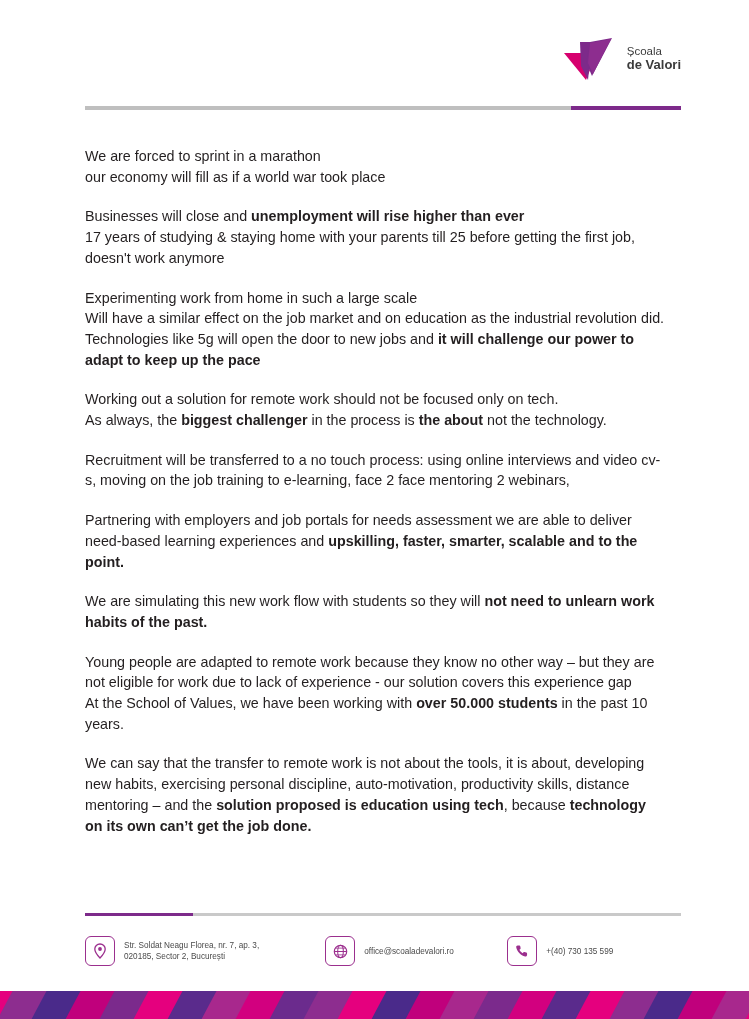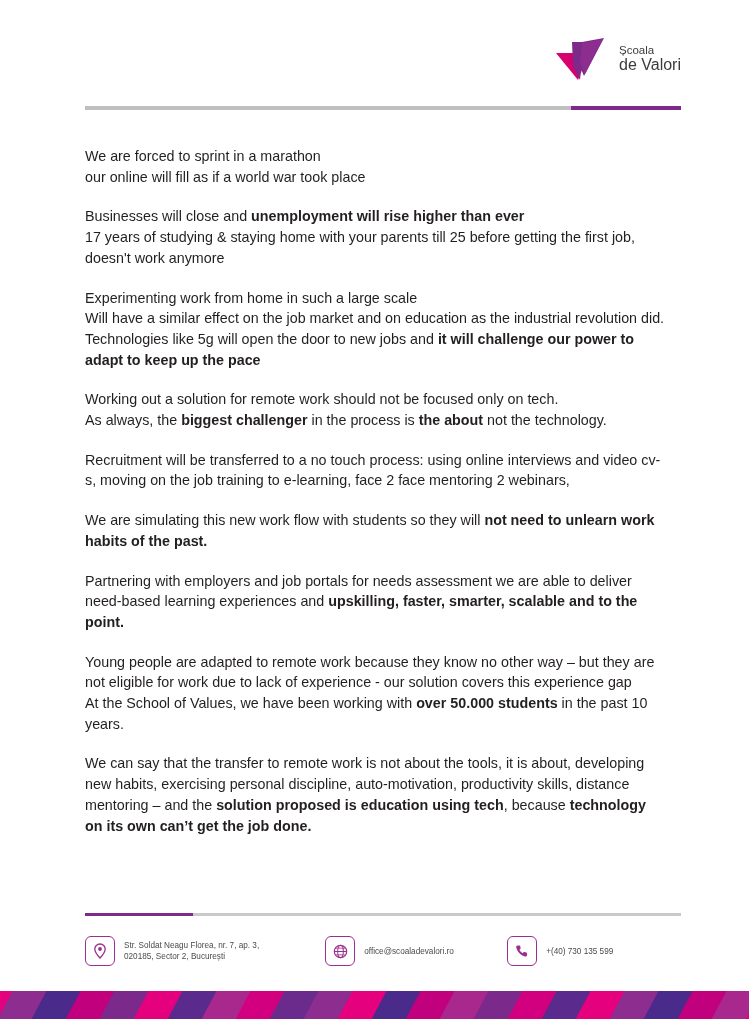--- a/index.html
+++ b/index.html
@@ -35,21 +35,21 @@
     width: 56px;
     height: 46px;
     position: relative;
   }
   .logo-text {
     line-height: 1.12;
     font-size: 12.5px;
     color: #3b3b3b;
   }
   .logo-text .l1 { display: block; font-size: 11.5px; }
-  .logo-text .l2 { display: block; font-weight: normal; font-size: 16px; }
+  .logo-text .l2 { display: block; font-weight: bold; font-size: 13px; }
 
   .header-rule {
     position: absolute;
     left: 85px;
     right: 68px;
     top: 106px;
     height: 4px;
     background: #bfbfbf;
   }
   .header-rule .accent {
@@ -161,27 +161,27 @@
       <span class="l1">Școala</span>
       <span class="l2">de Valori</span>
     </div>
   </div>
   <div class="header-rule">
     <div class="accent"></div>
   </div>
 </div>
 
 <div class="content" id="doc-content">
-    <div class="para"><span>We are forced to sprint in a marathon</span><br><span>our online will fill as if a world war took place</span></div>
+    <div class="para"><span>We are forced to sprint in a marathon</span><br><span>our economy will fill as if a world war took place</span></div>
     <div class="para"><span>Businesses will close and </span><b>unemployment will rise higher than ever</b><br><span>17 years of studying &amp; staying home with your parents till 25 before getting the first job, doesn't work anymore</span></div>
     <div class="para"><span>Experimenting work from home in such a large scale</span><br><span>Will have a similar effect on the job market and on education as the industrial revolution did.</span><br><span>Technologies like 5g will open the door to new jobs and </span><b>it will challenge our power to adapt to keep up the pace</b></div>
     <div class="para"><span>Working out a solution for remote work should not be focused only on tech.</span><br><span>As always, the </span><b>biggest challenger</b><span> in the process is </span><b>the about</b><span> not the technology.</span></div>
     <div class="para"><span>Recruitment will be transferred to a no touch process: using online interviews and video cv-s, moving on the job training to e-learning, face 2 face mentoring 2 webinars,</span></div>
+    <div class="para"><span>Partnering with employers and job portals for needs assessment we are able to deliver need-based learning experiences and </span><b>upskilling, faster, smarter, scalable and to the point.</b></div>
     <div class="para"><span>We are simulating this new work flow with students so they will </span><b>not need to unlearn work habits of the past.</b></div>
-    <div class="para"><span>Partnering with employers and job portals for needs assessment we are able to deliver need-based learning experiences and </span><b>upskilling, faster, smarter, scalable and to the point.</b></div>
     <div class="para"><span>Young people are adapted to remote work because they know no other way – but they are not eligible for work due to lack of experience - our solution covers this experience gap</span><br><span>At the School of Values, we have been working with </span><b>over 50.000 students</b><span> in the past 10 years.</span></div>
     <div class="para"><span>We can say that the transfer to remote work is not about the tools, it is about, developing new habits, exercising personal discipline, auto-motivation, productivity skills, distance mentoring – and the </span><b>solution proposed is education using tech</b><span>, because </span><b>technology on its own can’t get the job done.</b></div>
   </div>
 
 <div class="footer-rule">
   <div class="accent"></div>
 </div>
 
 <div class="footer">
   <div class="fitem addr">

